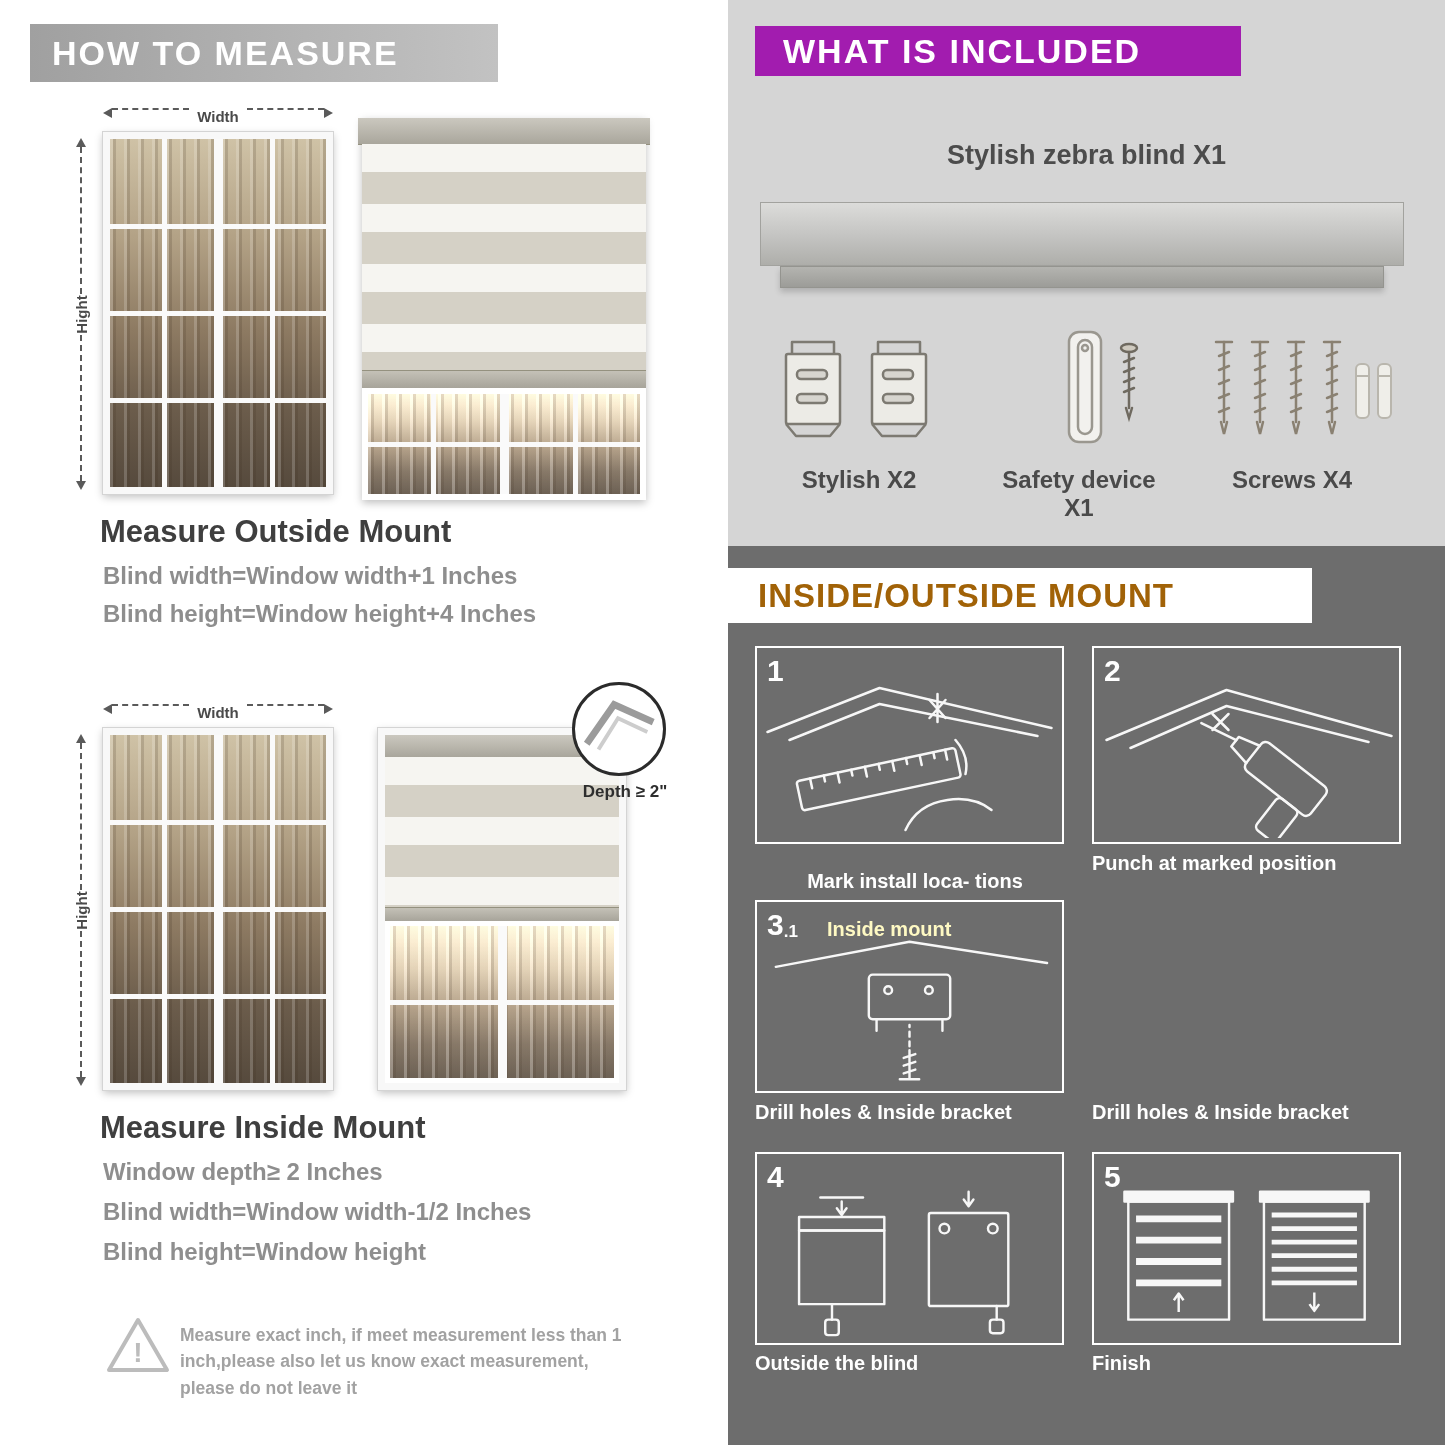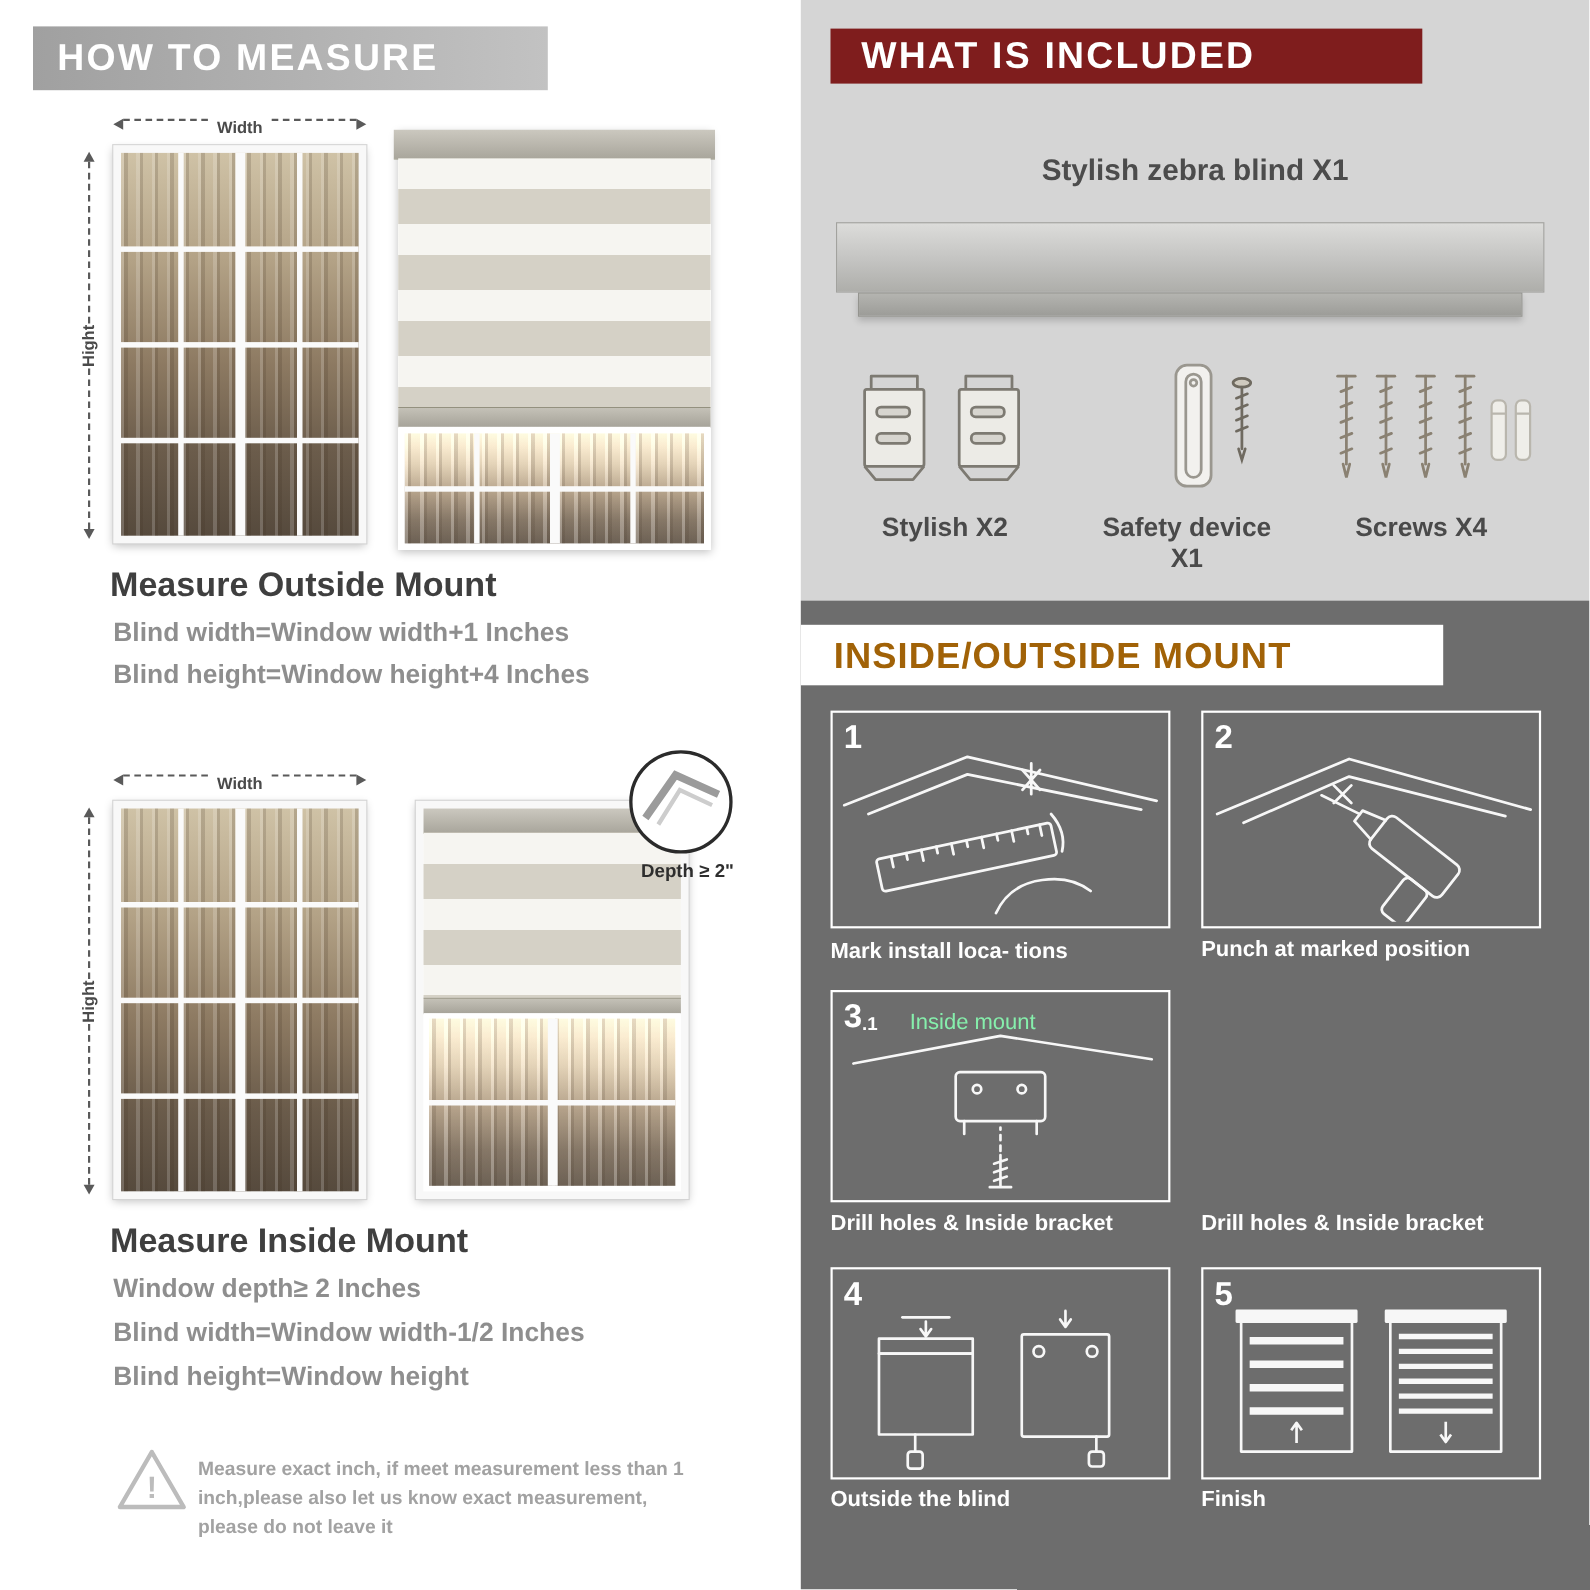--- a/index.html
+++ b/index.html
@@ -53,21 +53,21 @@
 
   .depth-circle{position:absolute;width:94px;height:94px;border:3px solid #2b2b2b;
                 border-radius:50%;background:#fff;box-sizing:border-box;}
   .depth-label{position:absolute;font-size:17px;font-weight:bold;color:#2e2e2e;text-align:center;}
 
   .note-text{position:absolute;left:180px;top:1322px;width:442px;font-size:17.5px;
              font-weight:bold;color:#a2a2a2;line-height:1.5;}
 
   
   .panel-light{position:absolute;left:728px;top:0;width:717px;height:546px;background:#d5d5d5;}
-  .inc-hdr{position:absolute;left:27px;top:26px;width:538px;height:50px;background:#7f1d1d;
+  .inc-hdr{position:absolute;left:27px;top:26px;width:486px;height:50px;background:#a21caf;
            display:flex;align-items:center;padding-left:28px;box-sizing:border-box;}
   .inc-hdr span{color:#fff;font-size:34px;font-weight:bold;letter-spacing:2px;}
   .product-label{position:absolute;left:0;right:0;top:140px;text-align:center;
                  font-size:27px;font-weight:bold;color:#4c4c4c;}
   .headrail-main{position:absolute;left:32px;top:202px;width:644px;height:64px;
       background:linear-gradient(180deg,#dcdcda 0%,#c3c3c1 55%,#aeaeaa 100%);
       border:1px solid #a2a29e;box-sizing:border-box;}
   .headrail-lip{position:absolute;left:52px;top:266px;width:604px;height:22px;
       background:linear-gradient(180deg,#b4b4b0,#9c9c98);border:1px solid #94948f;
       box-sizing:border-box;box-shadow:0 4px 6px rgba(0,0,0,.18);}
@@ -75,21 +75,21 @@
              font-size:24px;font-weight:bold;color:#4a4a4a;}
 
   
   .panel-dark{position:absolute;left:728px;top:546px;width:717px;height:899px;background:#6d6d6d;}
   .mount-hdr{position:absolute;left:0;top:22px;width:584px;height:55px;background:#fff;
              display:flex;align-items:center;padding-left:30px;box-sizing:border-box;}
   .mount-hdr span{color:#a16207;font-size:33px;font-weight:bold;letter-spacing:1px;}
   .step{position:absolute;width:309px;border:2px solid #fff;box-sizing:border-box;}
   .step-num{position:absolute;top:6px;left:10px;color:#fff;font-size:30px;font-weight:bold;}
   .step-num .sub{font-size:17px;position:relative;top:2px;}
-  .step-label{position:absolute;top:16px;left:70px;color:#86efac;font-size:20px;font-weight:normal;}
+  .step-label{position:absolute;top:16px;left:70px;color:#fef9c3;font-size:20px;font-weight:bold;}
   .step-art{position:absolute;left:0;top:30px;width:100%;height:calc(100% - 34px);}
   .step-cap{position:absolute;color:#fff;font-weight:bold;font-size:20px;width:320px;}
 </style>
 </head>
 <body>
 
 <div>
 
   <div class="banner">
     <span>HOW TO MEASURE</span>
@@ -289,21 +289,21 @@
           <path d="M170,22 l16,18 M186,22 l-16,18 M178,16 v28"></path>
           <g transform="rotate(-12 120 100)">
             <rect x="38" y="86" width="162" height="30" rx="3"></rect>
             <path d="M52,86 v10 M66,86 v6 M80,86 v10 M94,86 v6 M108,86 v10 M122,86 v6 M136,86 v10 M150,86 v6 M164,86 v10 M178,86 v6 M190,86 v10"></path>
           </g>
           <path d="M146,152 q12,-26 42,-30 q26,-4 44,10"></path>
           <path d="M196,62 q14,16 10,34"></path>
         </g>
       </svg>
     </div>
-    <div class="step-cap" style="left:27px;top:308px;">Mark install loca- tions</div>
+    <div class="step-cap" style="left:27px;top:324px;text-align:center;">Mark install loca- tions</div>
 
     <div class="step" style="left:364px;top:100px;height:198px;">
       <div class="step-num"><span>2</span></div>
       <svg class="step-art" viewBox="0 0 300 160">
         <g fill="none" stroke="#fff" stroke-width="2.5" stroke-linecap="round" stroke-linejoin="round" opacity="0.95">
           <polyline points="10,62 130,12 295,58"></polyline>
           <polyline points="34,70 130,28 272,64"></polyline>
           <path d="M116,36 l16,16 M132,36 l-16,16"></path>
           <g transform="rotate(38 185 100)">
             <rect x="148" y="80" width="82" height="36" rx="6"></rect>

